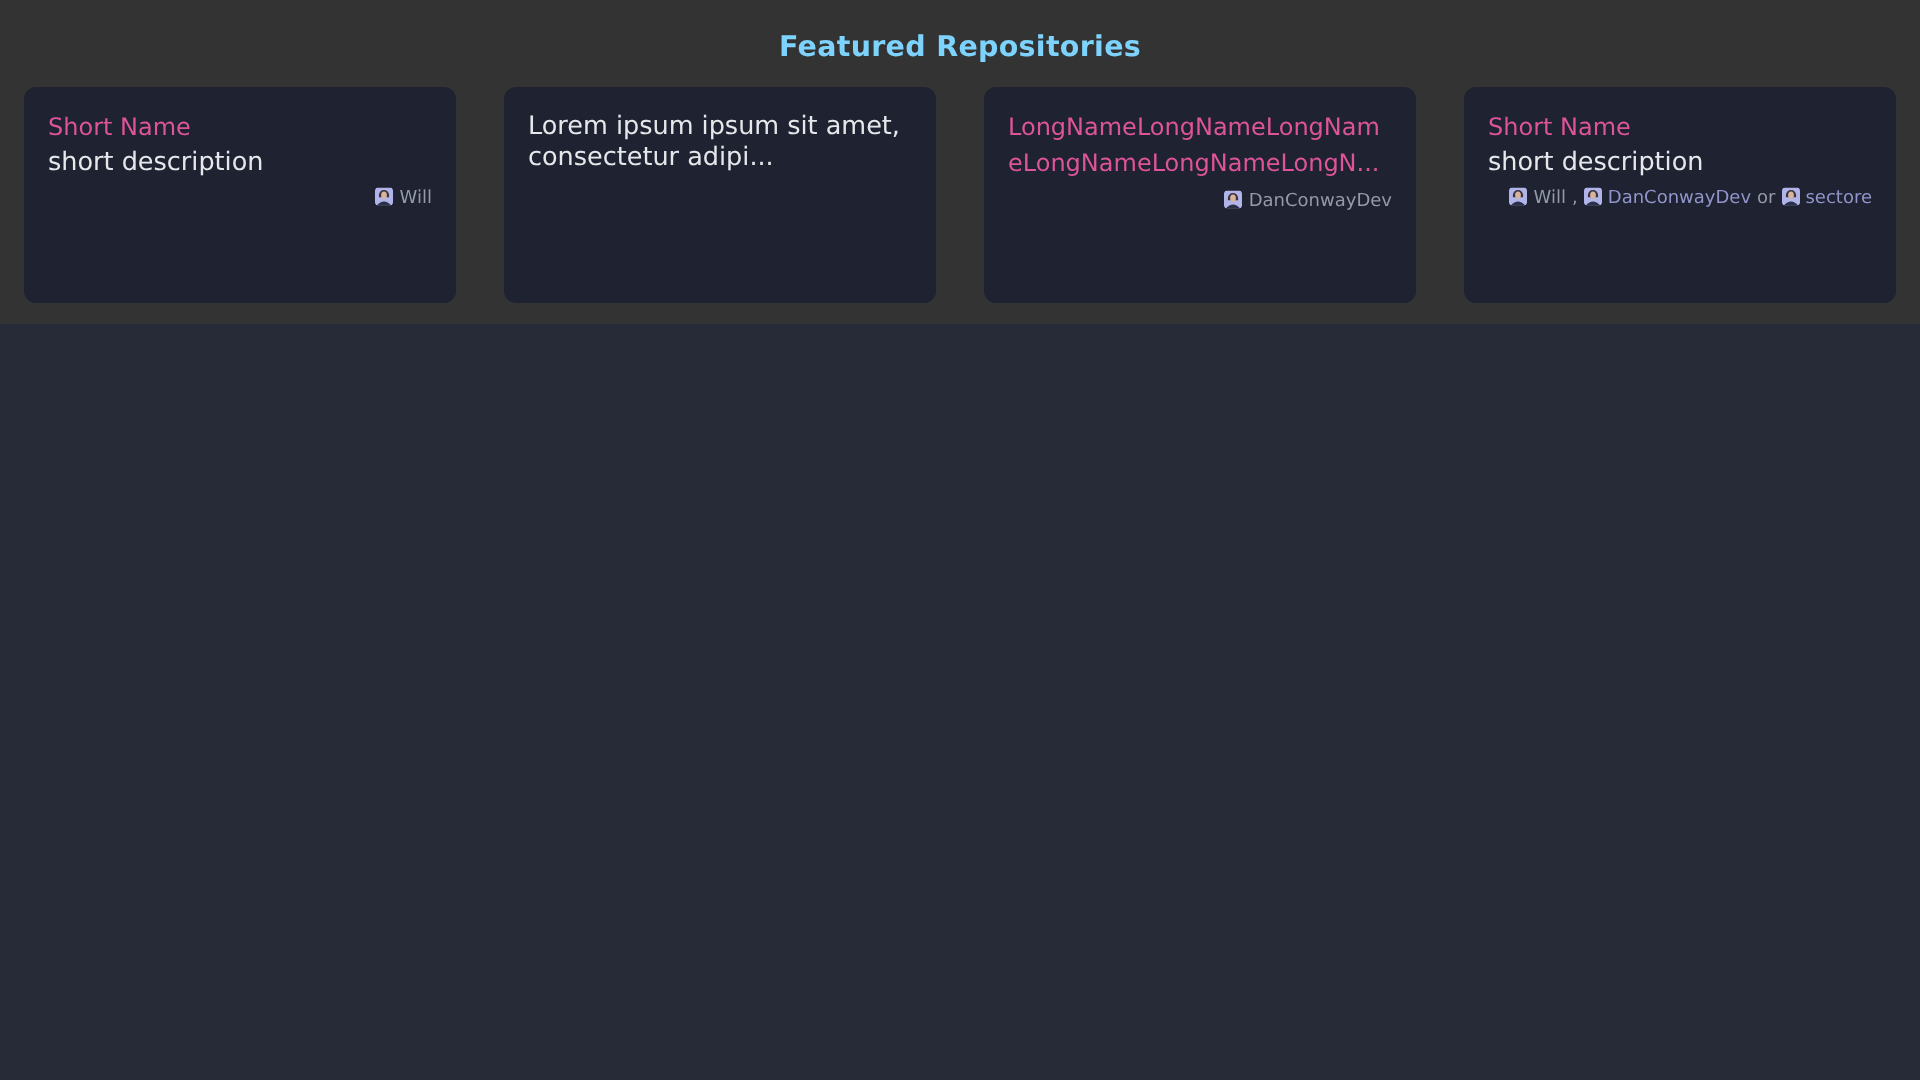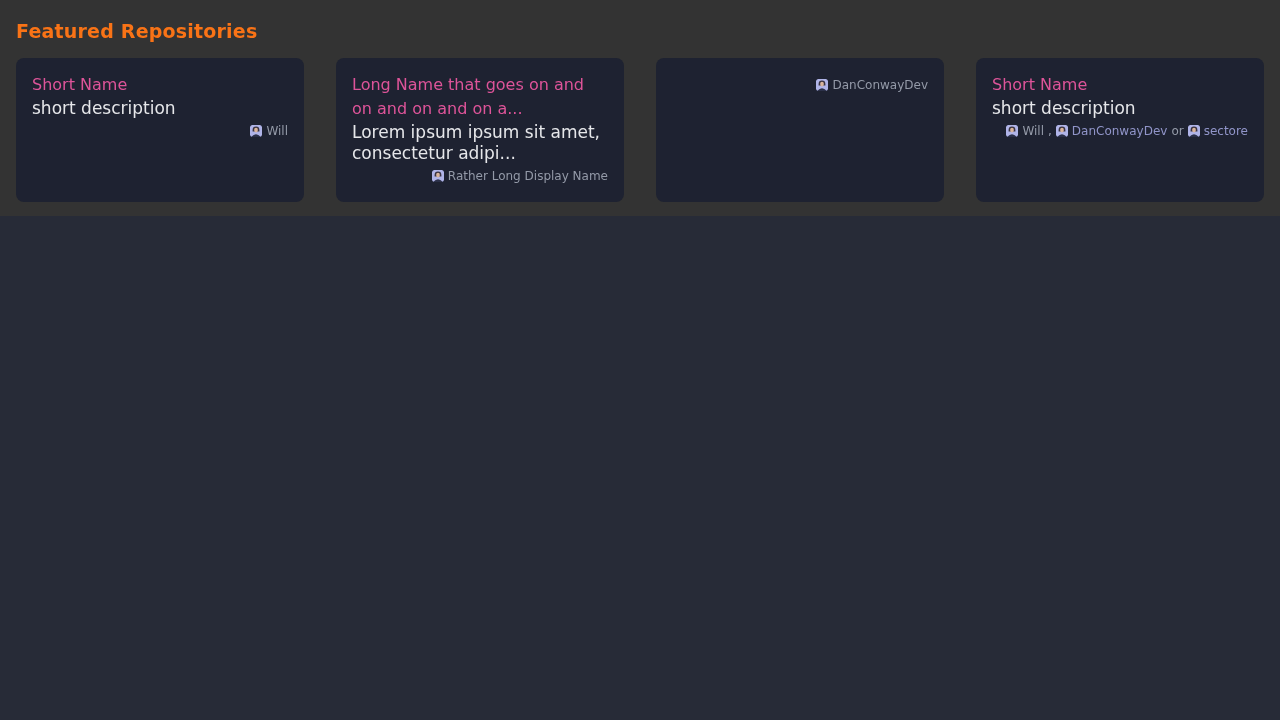--- a/index.html
+++ b/index.html
@@ -12,22 +12,23 @@
     overflow: hidden;
   }
   .top-section {
     background: #333333;
     padding: 20px 16px 14px 16px;
   }
   .page-title {
     margin: 0 0 16px 0;
     font-size: 19px;
     font-weight: bold;
-    color: #f97316;
+    color: #7dd3fc;
     letter-spacing: 0.2px;
+    text-align: center;
   }
   .cards {
     display: grid;
     grid-template-columns: repeat(4, 1fr);
     gap: 32px;
   }
   .card {
     background: #1e2231;
     border-radius: 8px;
     padding: 15px 16px;
@@ -91,36 +92,25 @@
               <path d="M2.6 5 a3.4 3.4 0 0 1 6.8 0 v1.5 h-6.8z" fill="#3a3340"></path>
               <ellipse cx="6" cy="5.1" rx="1.9" ry="2.4" fill="#d8b49c"></ellipse>
               <path d="M1.2 12 q4.8 -5.4 9.6 0 z" fill="#2b3048"></path>
             </svg>
           <span class="author-name">Will</span>
         </span>
       </div>
     </div>
 
     <div class="card">
-      <div class="card-title">Long Name that goes on and on and on and on a...</div>
       <div class="card-desc">Lorem ipsum ipsum sit amet, consectetur adipi...</div>
-      <div class="card-authors">
-        <span class="author">
-          <svg class="avatar" viewBox="0 0 12 12" xmlns="http://www.w3.org/2000/svg">
-              <rect width="12" height="12" rx="2" fill="#b0b4e8"></rect>
-              <path d="M2.6 5 a3.4 3.4 0 0 1 6.8 0 v1.5 h-6.8z" fill="#3a3340"></path>
-              <ellipse cx="6" cy="5.1" rx="1.9" ry="2.4" fill="#d8b49c"></ellipse>
-              <path d="M1.2 12 q4.8 -5.4 9.6 0 z" fill="#2b3048"></path>
-            </svg>
-          <span class="author-name">Rather Long Display Name</span>
-        </span>
-      </div>
     </div>
 
     <div class="card">
+      <div class="card-title">LongNameLongNameLongNameLongNameLongNameLongN...</div>
       <div class="card-authors">
         <span class="author">
           <svg class="avatar" viewBox="0 0 12 12" xmlns="http://www.w3.org/2000/svg">
               <rect width="12" height="12" rx="2" fill="#b0b4e8"></rect>
               <path d="M2.6 5 a3.4 3.4 0 0 1 6.8 0 v1.5 h-6.8z" fill="#3a3340"></path>
               <ellipse cx="6" cy="5.1" rx="1.9" ry="2.4" fill="#d8b49c"></ellipse>
               <path d="M1.2 12 q4.8 -5.4 9.6 0 z" fill="#2b3048"></path>
             </svg>
           <span class="author-name">DanConwayDev</span>
         </span>

